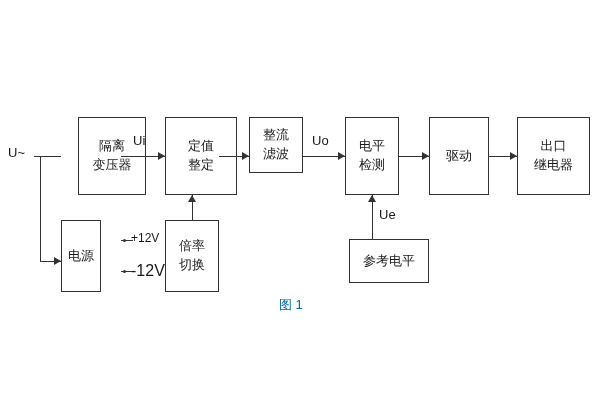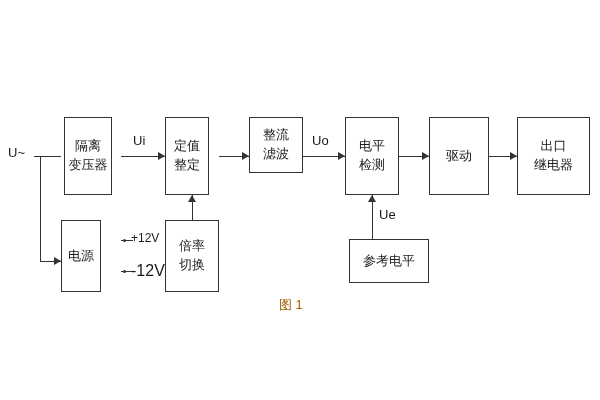--- a/index.html
+++ b/index.html
@@ -37,21 +37,21 @@
   }
   .label {
     position: absolute;
     font-size: 13px;
     color: #1a1a1a;
     white-space: nowrap;
   }
   .caption {
     position: absolute;
     font-size: 13px;
-    color: #a16207;
+    color: #0369a1;
     white-space: nowrap;
   }
   .hline {
     position: absolute;
     height: 1px;
     background: #333;
   }
   .vline {
     position: absolute;
     width: 1px;
@@ -87,30 +87,30 @@
 <div id="diagram">
 
   <div class="label" style="left:8px; top:145px;">U~</div>
 
   <div class="hline" style="left:34px; top:156px; width:27px;"></div>
 
   <div class="vline" style="left:40px; top:156px; height:105px;"></div>
   <div class="hline" style="left:40px; top:261px; width:21px;"></div>
   <div class="arrow-right" style="left:54px; top:257px;"></div>
 
-  <div class="box" style="left:64px; top:117px; width:48px; height:78px;">
+  <div class="box" style="left:78px; top:117px; width:68px; height:78px;">
     <span>隔离</span>
     <span>变压器</span>
   </div>
 
   <div class="label" style="left:133px; top:133px;">Ui</div>
   <div class="hline" style="left:121px; top:156px; width:44px;"></div>
   <div class="arrow-right" style="left:158px; top:152px;"></div>
 
-  <div class="box" style="left:165px; top:117px; width:44px; height:78px;">
+  <div class="box" style="left:165px; top:117px; width:72px; height:78px;">
     <span>定值</span>
     <span>整定</span>
   </div>
 
   <div class="hline" style="left:219px; top:156px; width:30px;"></div>
   <div class="arrow-right" style="left:242px; top:152px;"></div>
 
   <div class="box" style="left:249px; top:117px; width:54px; height:56px;">
     <span>整流</span>
     <span>滤波</span>

